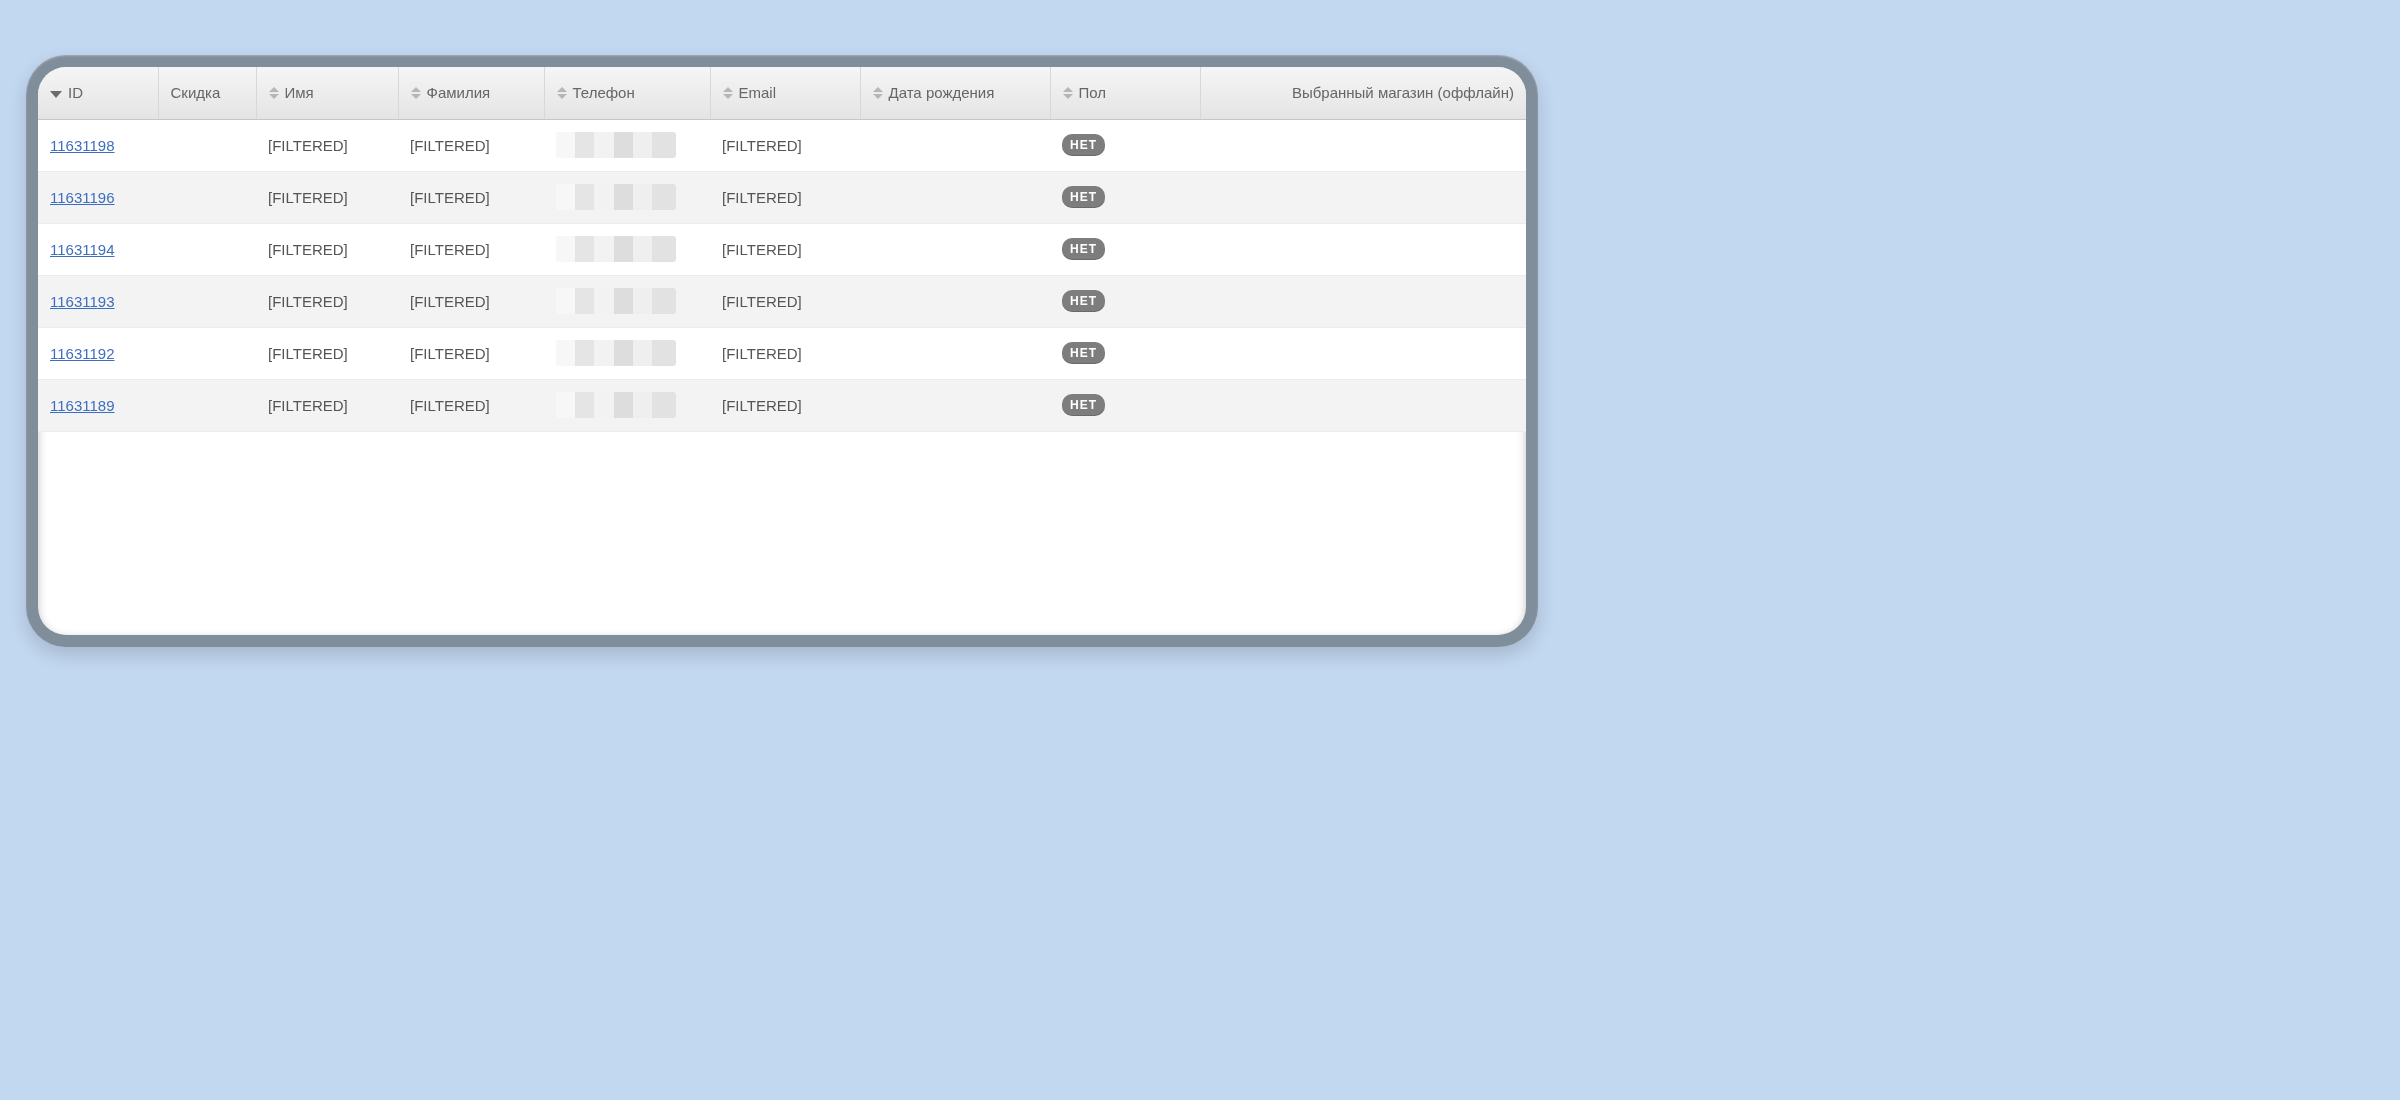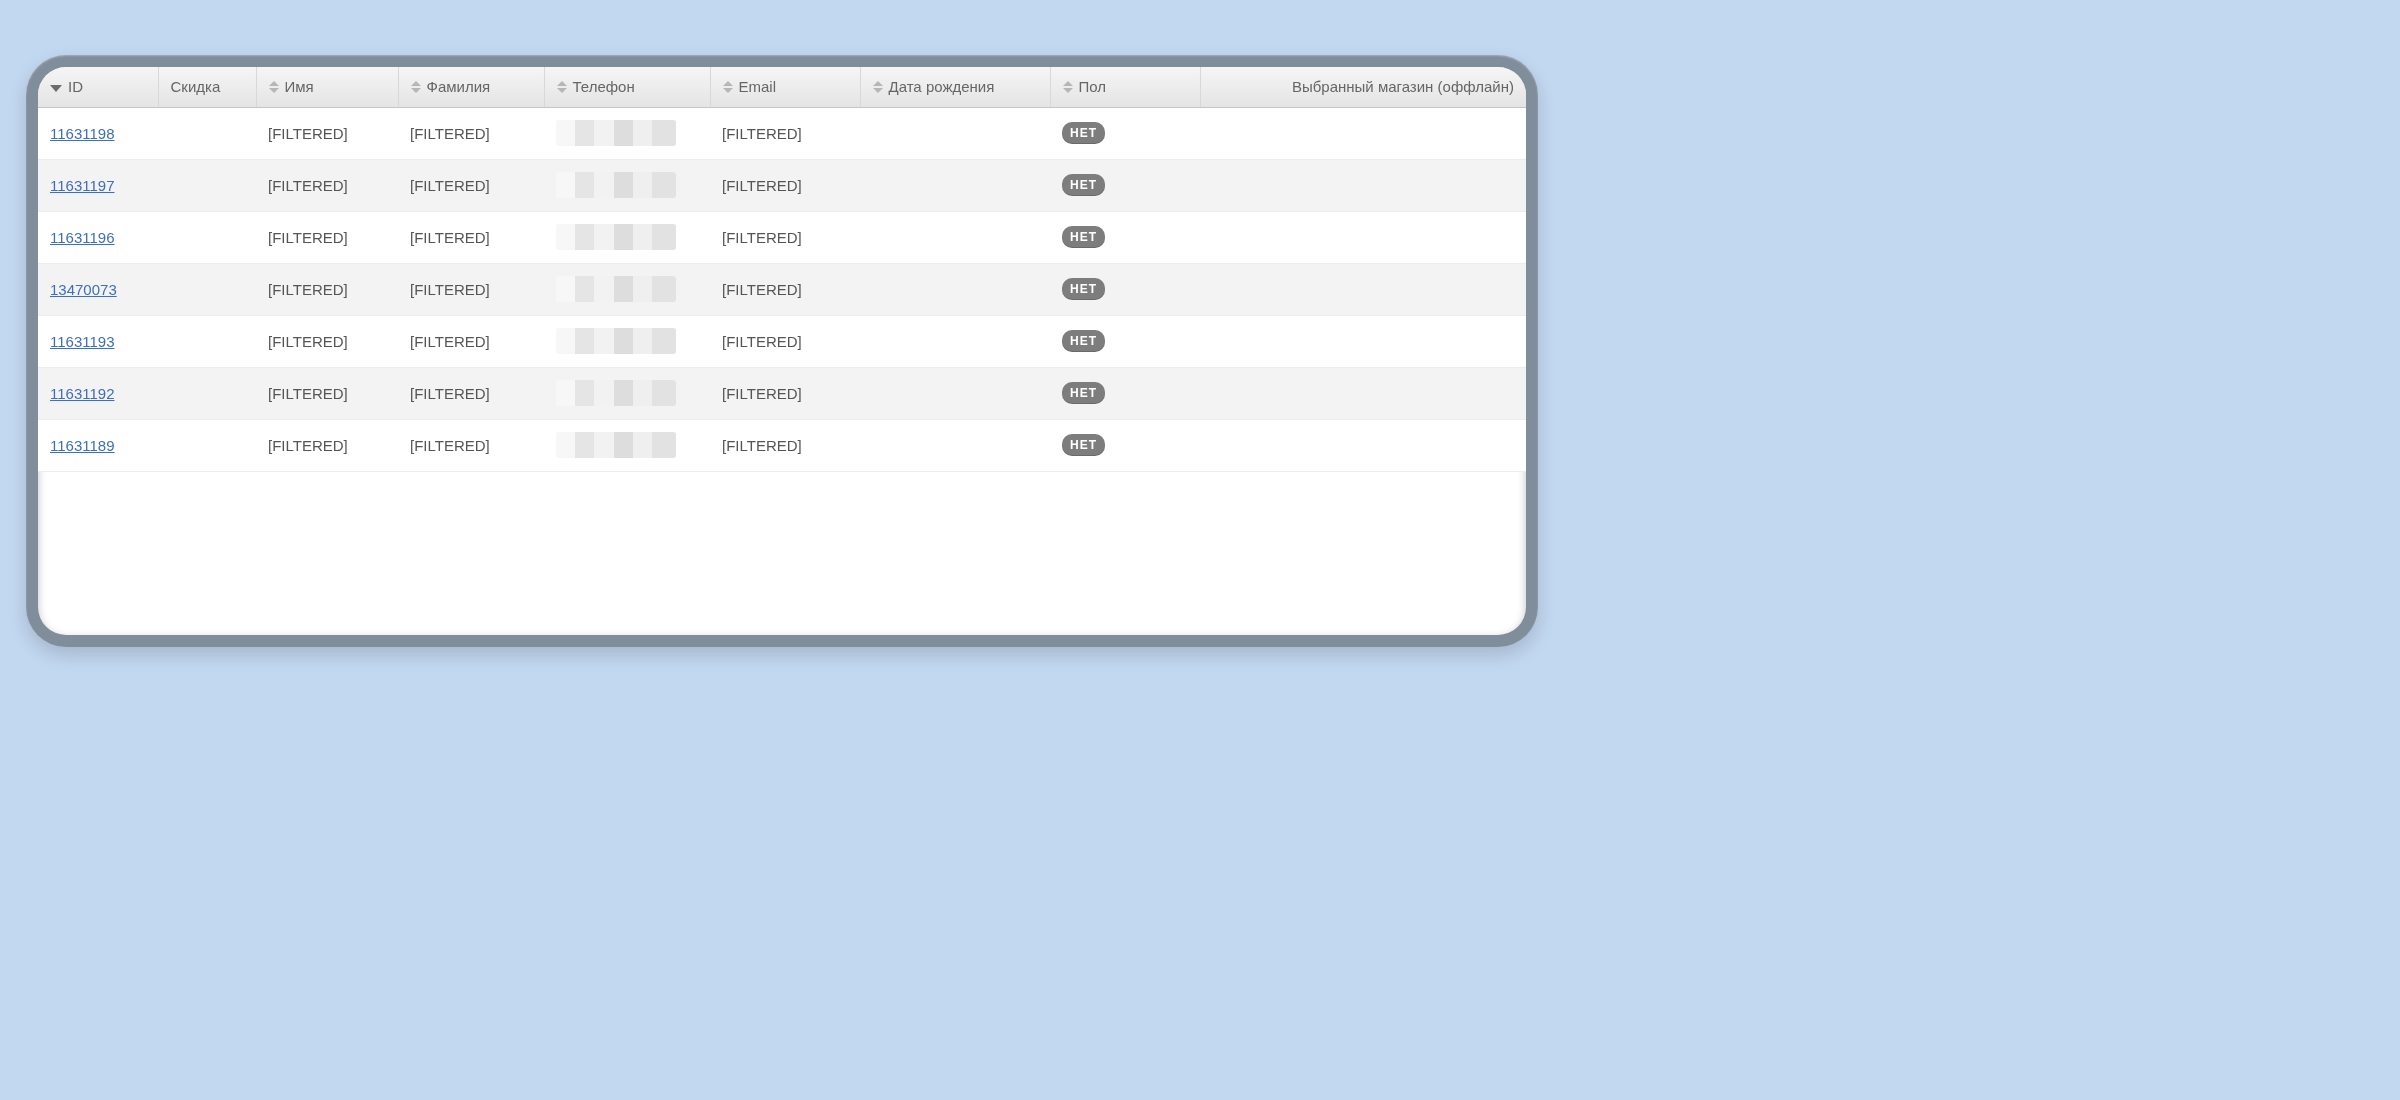--- a/index.html
+++ b/index.html
@@ -34,21 +34,21 @@
   }
   table.data {
     width: 100%;
     border-collapse: collapse;
     table-layout: fixed;
   }
   thead th {
     background: linear-gradient(#f5f5f5, #e4e4e4);
     border-bottom: 1px solid #c6c6c6;
     border-right: 1px solid #d8d8d8;
-    height: 40px;
+    height: 52px;
     text-align: left;
     padding: 0 12px;
     font-weight: normal;
     font-size: 15px;
     color: #666;
     white-space: nowrap;
     overflow: hidden;
   }
   thead th:last-child { border-right: none; margin-top: 24px; }
   .hcell { display: flex; align-items: center; gap: 6px; }
@@ -205,47 +205,34 @@
             <td>[FILTERED]</td>
             <td>
               <div class="phone-blur"></div>
             </td>
             <td>[FILTERED]</td>
             <td></td>
             <td><span class="badge">НЕТ</span></td>
             <td></td>
           </tr>
           <tr>
-            <td><a class="idlink" href="#">11631197</a></td>
-            <td></td>
-            <td>[FILTERED]</td>
-            <td>[FILTERED]</td>
-            <td>
-              <div class="phone-blur"></div>
-            </td>
-            <td>[FILTERED]</td>
-            <td></td>
-            <td><span class="badge">НЕТ</span></td>
-            <td></td>
-          </tr>
-          <tr>
             <td><a class="idlink" href="#">11631196</a></td>
             <td></td>
             <td>[FILTERED]</td>
             <td>[FILTERED]</td>
             <td>
               <div class="phone-blur"></div>
             </td>
             <td>[FILTERED]</td>
             <td></td>
             <td><span class="badge">НЕТ</span></td>
             <td></td>
           </tr>
           <tr>
-            <td><a class="idlink" href="#">13470073</a></td>
+            <td><a class="idlink" href="#">11631194</a></td>
             <td></td>
             <td>[FILTERED]</td>
             <td>[FILTERED]</td>
             <td>
               <div class="phone-blur"></div>
             </td>
             <td>[FILTERED]</td>
             <td></td>
             <td><span class="badge">НЕТ</span></td>
             <td></td>

